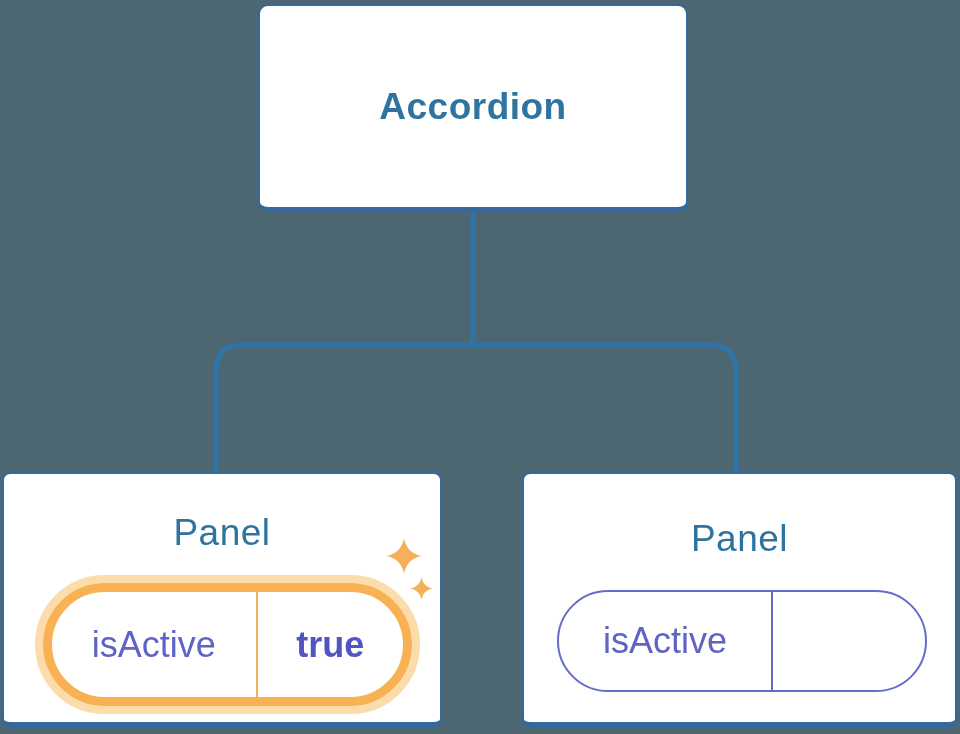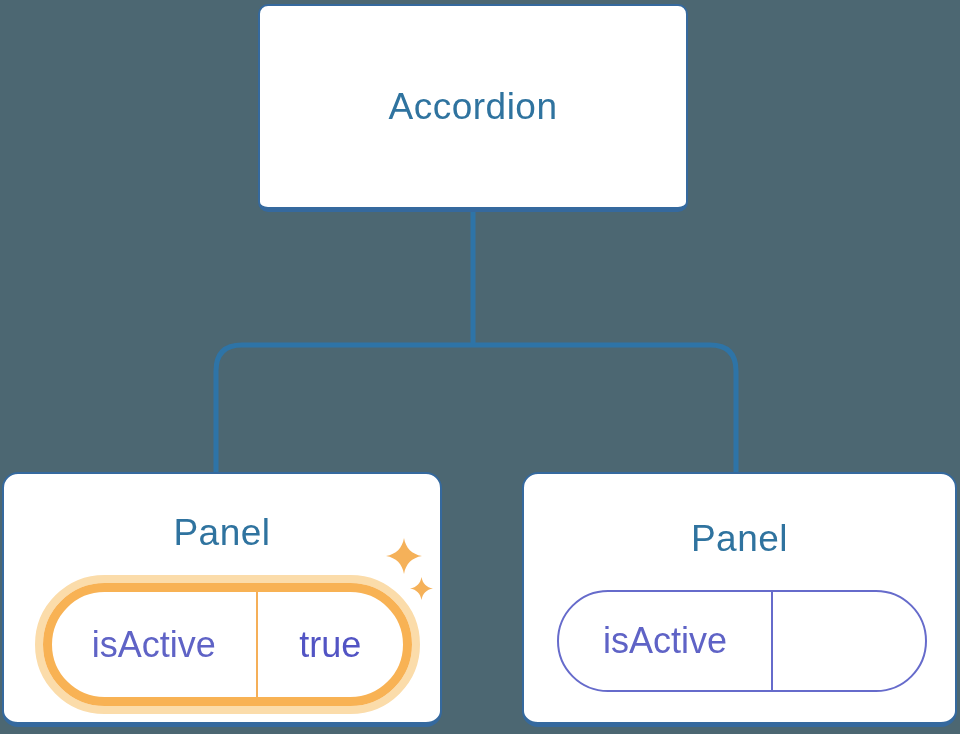--- a/index.html
+++ b/index.html
@@ -42,31 +42,31 @@
   .card {
     position: absolute;
     background: var(--card);
     border: 2px solid var(--card-border);
     border-bottom-width: 5px;
   }
   .root-node {
     left: 258px; top: 4px;
     width: 430px; height: 208px;
     border-radius: 10px;
-    display: flex; align-items: center; justify-content: center;
+    display: flex; align-items: center; justify-content: center; font-weight: bold;
   }
   .node-label {
     color: var(--node-text);
     font-size: 37px;
     letter-spacing: 0.5px;
   }
   .panel-node {
     top: 472px;
     height: 255px;
-    border-radius: 16px;
+    border-radius: 8px;
   }
   .panel-left { left: 2px; width: 440px; }
   .panel-right { left: 522px; width: 435px; }
   .panel-title {
     position: absolute;
     left: 0; right: 0;
     text-align: center;
     color: var(--node-text);
     font-size: 37px;
     letter-spacing: 0.5px;
@@ -101,21 +101,21 @@
     overflow: hidden;
     display: flex;
   }
   .pill-cell {
     display: flex; align-items: center; justify-content: center;
     font-size: 36px;
     color: var(--state-text);
   }
   .cell-key { width: 58%; }
   .cell-val { flex: 1; }
-  .cell-val.bold { font-weight: normal; color: var(--state-text-bold); }
+  .cell-val.bold { font-weight: bold; color: var(--state-text-bold); }
   .pill-divider { width: 2px; height: 100%; }
   .divider-orange { background: var(--highlight-divider); }
   .divider-purple { background: var(--pill-border); }
 
   .sparkle { position: absolute; fill: var(--sparkle); }
   .sparkle-big { left: 386px; top: 538px; width: 36px; height: 36px; }
   .sparkle-small { left: 410px; top: 577px; width: 23px; height: 23px; }
 </style>
 </head>
 <body>

